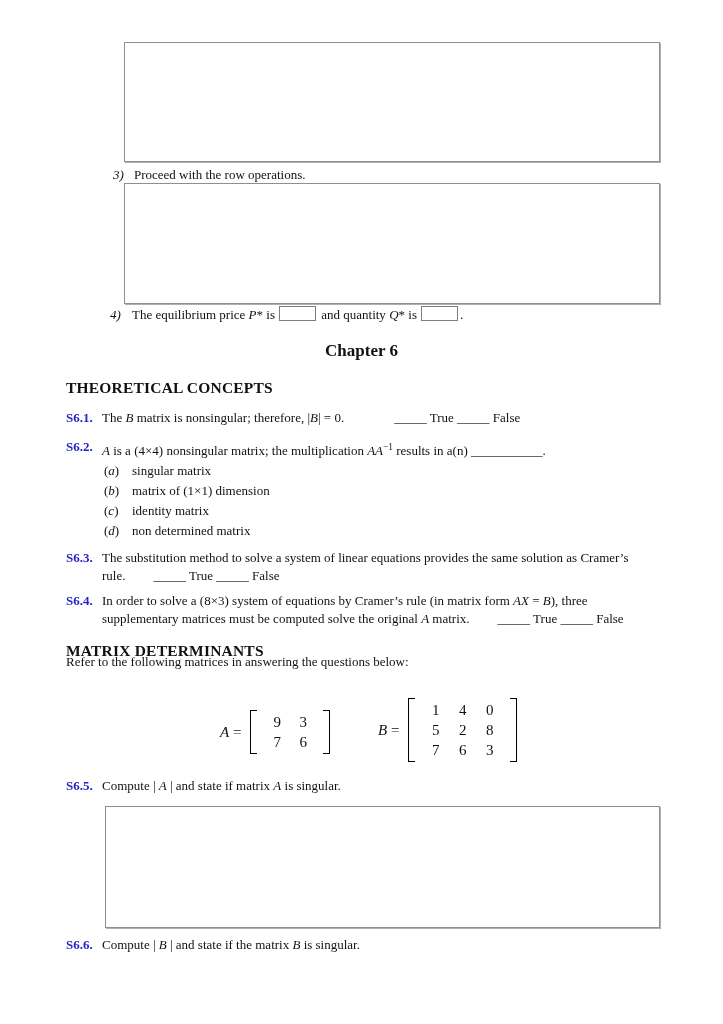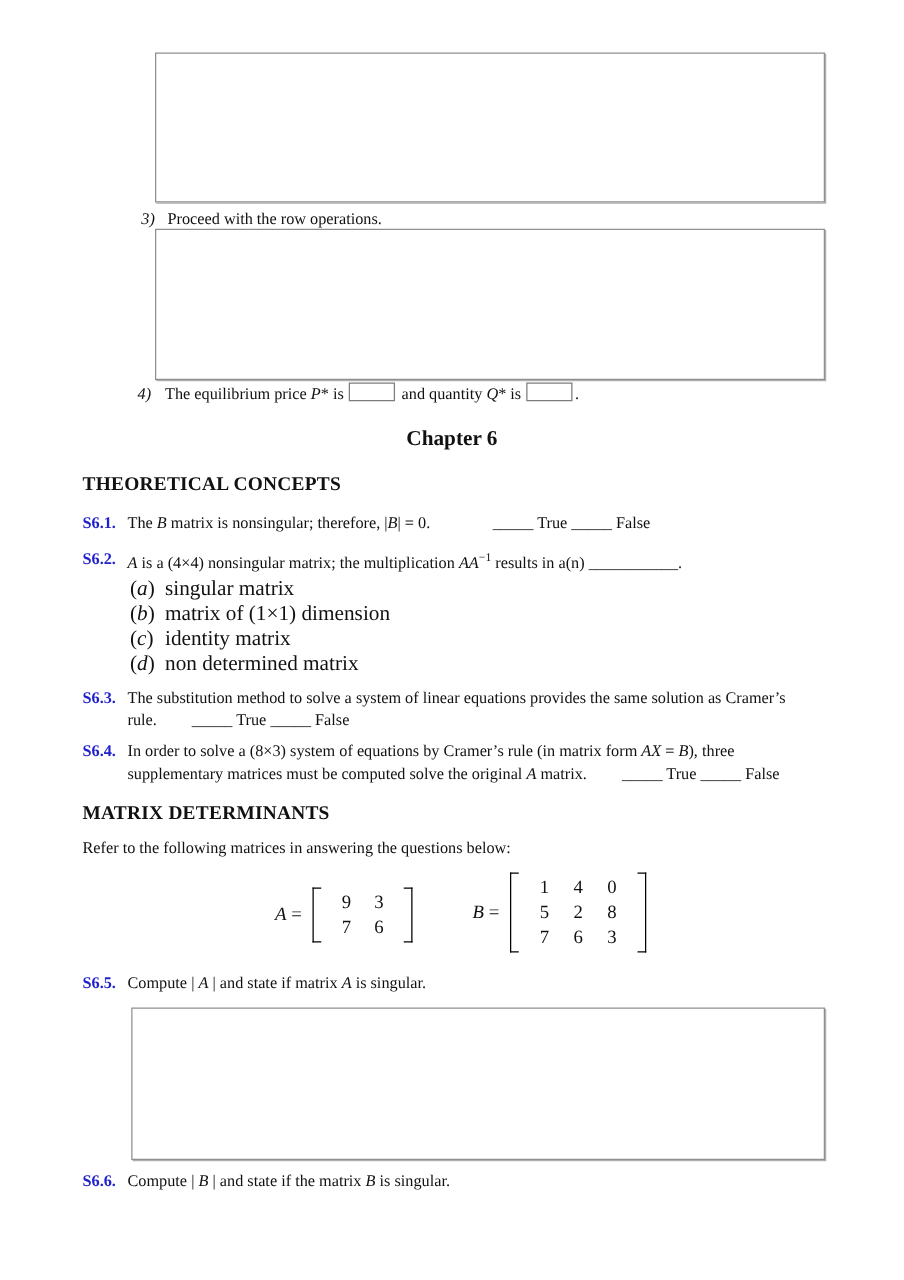--- a/index.html
+++ b/index.html
@@ -25,21 +25,21 @@
                  font-size:17px;font-weight:bold;}
   .section-title{position:absolute;left:66px;font-size:15.5px;font-weight:bold;
                  letter-spacing:.2px;}
 
   
   .q{position:absolute;left:66px;width:600px;padding-left:36px;font-size:13px;line-height:18px;}
   .q-label{position:absolute;left:0;top:0;color:#2222cc;font-weight:bold;}
   .q-line{display:block;}
 
   
-  .opt{position:absolute;left:104px;font-size:17px;line-height:17px;font-family:Liberation Serif, serif;}
+  .opt{position:absolute;left:104px;font-size:13px;line-height:17px;font-family:Liberation Serif, serif;}
   .opt-letter{display:inline-block;width:28px;}
 
   .intro-text{position:absolute;left:66px;font-size:13px;}
 
   
   .matrix-group{position:absolute;display:flex;align-items:center;font-size:15px;}
   .matrix-label{margin-right:5px;white-space:pre;}
   .bracket-wrap{display:flex;align-items:stretch;}
   .brk{width:6px;}
   .brk-l{border-left:1.7px solid #000;border-top:1.7px solid #000;border-bottom:1.7px solid #000;}
@@ -106,21 +106,21 @@
   </div>
 
   <div class="q" style="top:592px;">
     <span class="q-label">S6.4.</span>
     <span class="q-line"><span>In order to solve a (8×3) system of equations by Cramer’s rule (in matrix form </span><span class="seg-i">AX</span><span> = </span><span class="seg-i">B</span><span>), three</span></span>
     <span class="q-line"><span>supplementary matrices must be computed solve the original </span><span class="seg-i">A</span><span> matrix.</span><span class="seg-tab-md"></span><span>_____ True _____ False</span></span>
   </div>
 
   <div class="section-title" style="top:642px;">MATRIX DETERMINANTS</div>
 
-  <div class="intro-text" style="top:670px;">Refer to the following matrices in answering the questions below:</div>
+  <div class="intro-text" style="top:654px;">Refer to the following matrices in answering the questions below:</div>
 
   <div class="matrix-group" style="left:220px;top:710px;">
     <span class="matrix-label"><span class="seg-i">A</span><span> = </span></span>
     <div class="bracket-wrap">
       <div class="brk brk-l"></div>
       <div class="mtx mtx-2">
         <span class="cell">9</span>
         <span class="cell">3</span>
         <span class="cell">7</span>
         <span class="cell">6</span>

